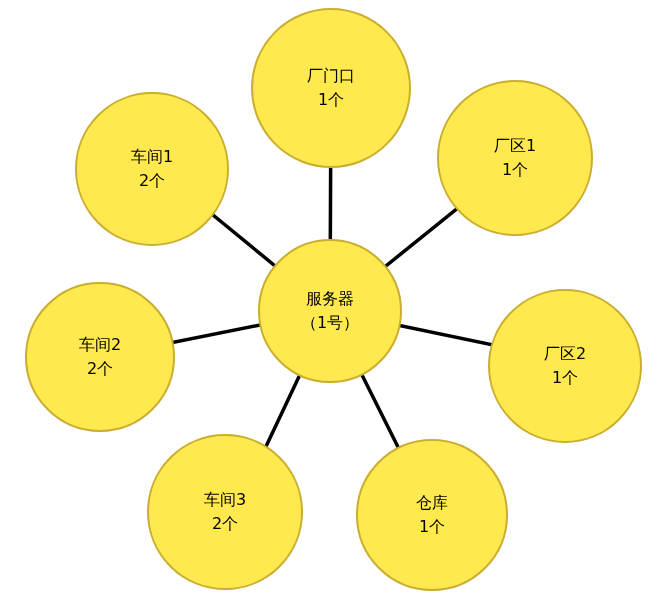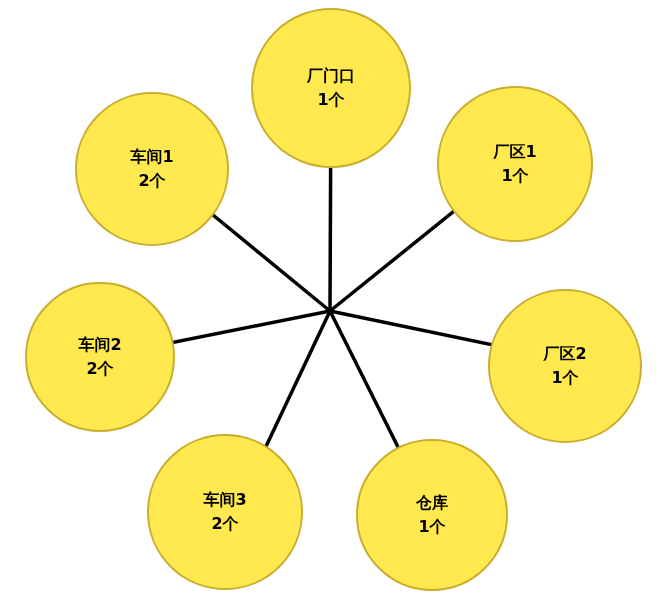--- a/index.html
+++ b/index.html
@@ -32,28 +32,28 @@
     position: absolute;
     border-radius: 50%;
     background: var(--node-fill, #ffe94e);
     border: 2px solid var(--node-border, #c9ae2f);
     box-sizing: border-box;
     display: flex;
     flex-direction: column;
     align-items: center;
     justify-content: center;
     text-align: center;
-    font-weight: bold;
+    font-weight: normal;
     font-size: 16px;
     line-height: 1.5;
     color: #000000;
   }
   
   .node-top          { left: 251px; top:   8px; width: 160px; height: 160px; }
-  .node-top-right    { left: 437px; top:  86px; width: 156px; height: 156px; }
+  .node-top-right    { left: 437px; top:  80px; width: 156px; height: 156px; }
   .node-right        { left: 488px; top: 289px; width: 154px; height: 154px; text-align: center; }
   .node-bottom-right { left: 356px; top: 439px; width: 152px; height: 152px; }
   .node-bottom-left  { left: 147px; top: 434px; width: 156px; height: 156px; }
   .node-left         { left:  25px; top: 282px; width: 150px; height: 150px; text-align: center; }
   .node-top-left     { left:  75px; top:  92px; width: 154px; height: 154px; }
   
   .node-center       { left: 258px; top: 239px; width: 144px; height: 144px; }
 </style>
 </head>
 <body>
@@ -98,14 +98,18 @@
   <div class="node node-left">
     <div>车间2</div>
     <div>2个</div>
   </div>
 
   <div class="node node-top-left">
     <div>车间1</div>
     <div>2个</div>
   </div>
 
+  <div class="node node-center">
+    <div>服务器</div>
+    <div>（1号）</div>
+  </div>
 
 </div>
 
 </body></html>

